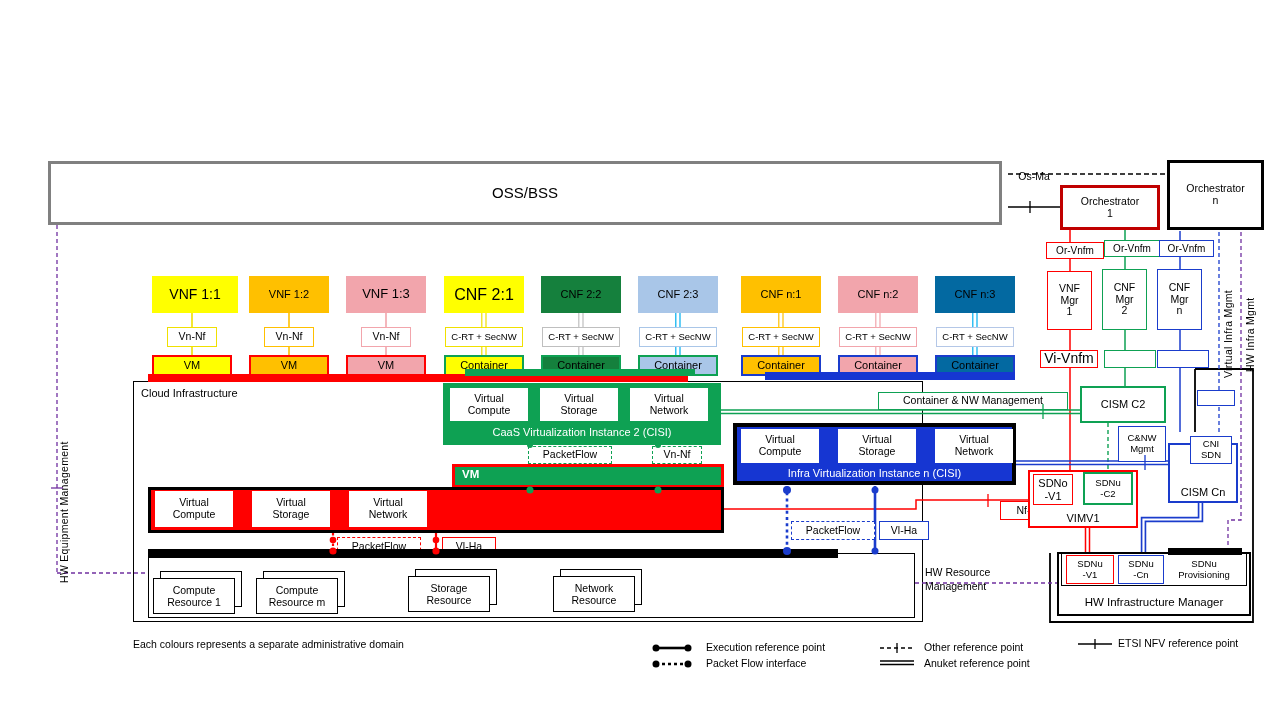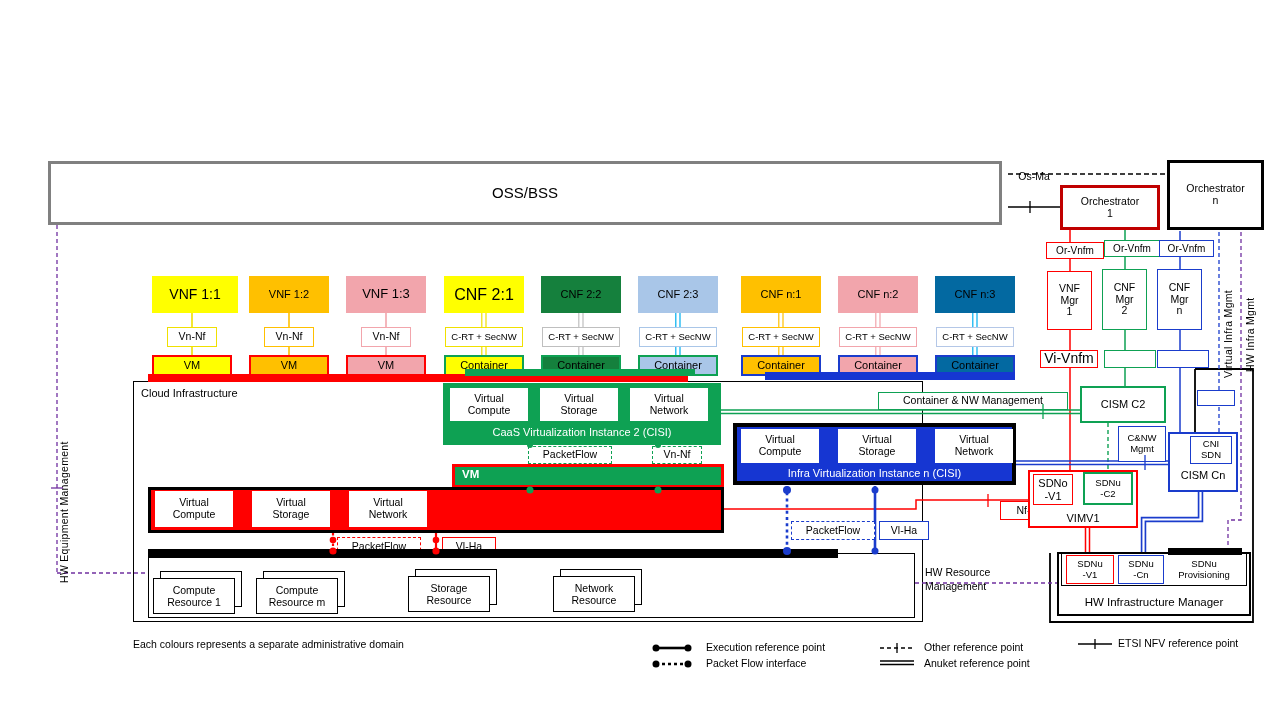--- a/index.html
+++ b/index.html
@@ -227,21 +227,21 @@
 Resource</div>
   </div>
 
   <div class="txt pl" style="left:925px;top:566px;width:110px">HW Resource
 Management</div>
 
   <div class="bx bG" style="left:1080px;top:386px;width:86px;height:37px;border-width:2px;font-size:11px">CISM C2</div>
   <div class="bx bB pl" style="left:1118px;top:426px;width:48px;height:36px;border-width:1.5px;font-size:9.5px">C&amp;NW
 Mgmt</div>
   <div class="bx bB" style="left:1197px;top:390px;width:38px;height:16px;border-width:1.5px"></div>
-  <div class="bx bB" style="left:1168px;top:432px;width:70px;height:60px;border-width:2px;align-items:flex-end;padding-bottom:9px;font-size:11px">CISM Cn</div>
+  <div class="bx bB" style="left:1168px;top:443px;width:70px;height:60px;border-width:2px;align-items:flex-end;padding-bottom:3px;font-size:11px">CISM Cn</div>
   <div class="bx bB pl" style="left:1190px;top:436px;width:42px;height:28px;border-width:1.5px;font-size:9.5px">CNI
 SDN</div>
 
   <div class="bx bR" style="left:1028px;top:470px;width:110px;height:58px;border-width:2px;align-items:flex-end;padding-bottom:2px;font-size:11px">VIMV1</div>
   <div class="bx bR pl" style="left:1033px;top:474px;width:40px;height:31px;border-width:1.5px;font-size:11px">SDNo
 -V1</div>
   <div class="bx bG pl" style="left:1083px;top:472px;width:50px;height:33px;border-width:2px;font-size:9.5px">SDNu
 -C2</div>
 
   <div class="bx" style="left:1057px;top:552px;width:194px;height:64px;border-width:2px;align-items:flex-end;padding-bottom:5px;font-size:11.5px">HW Infrastructure Manager</div>

